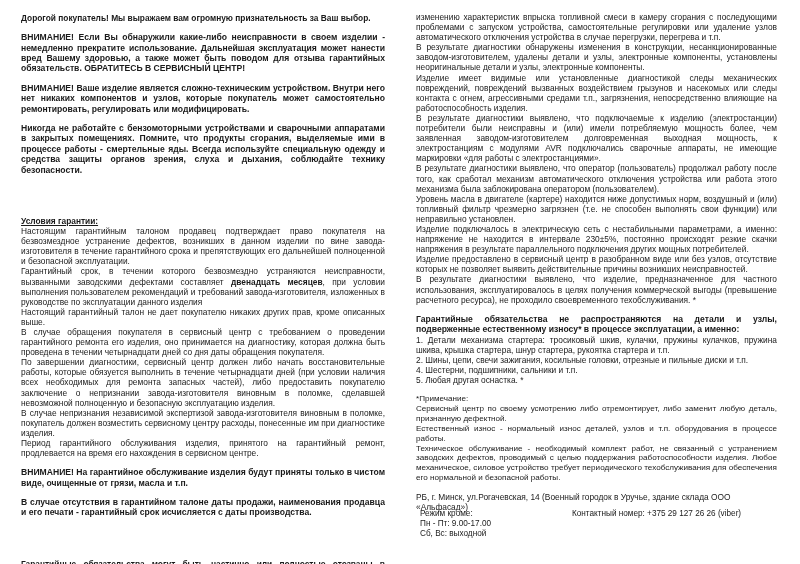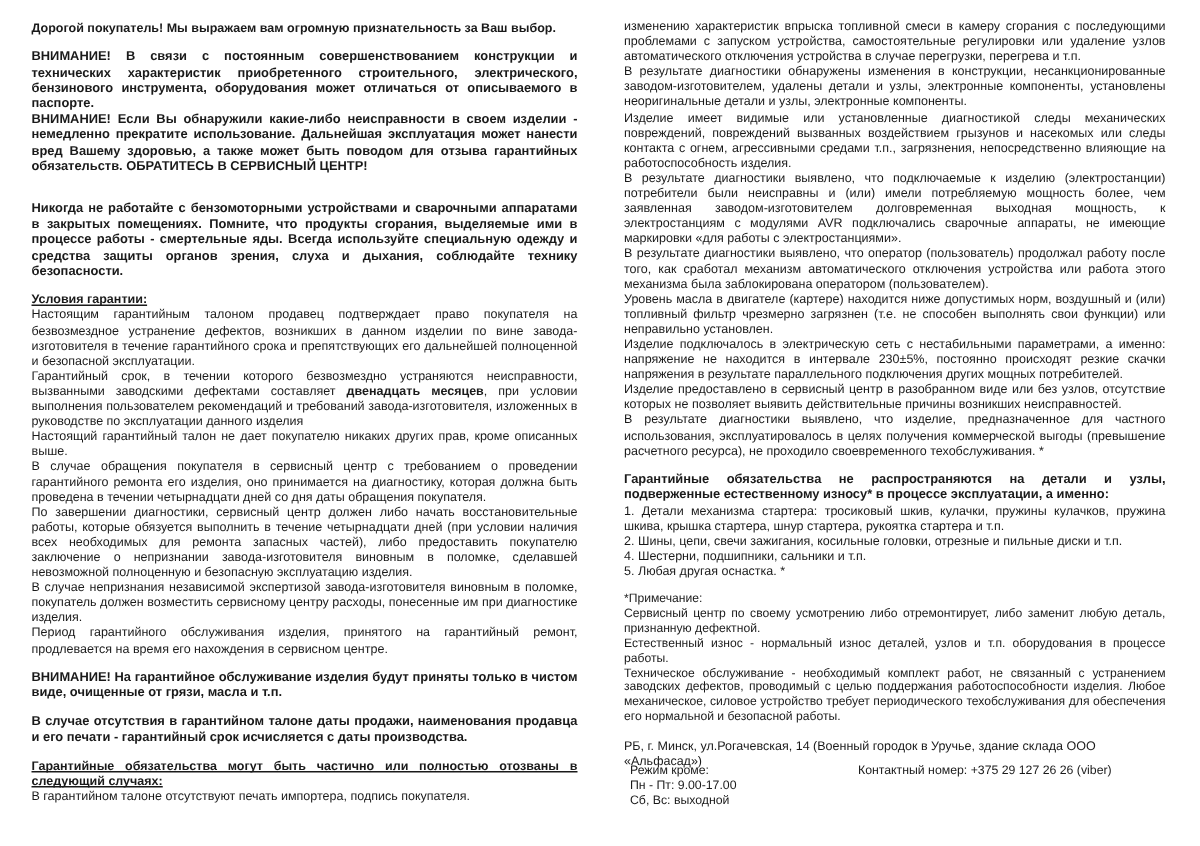--- a/index.html
+++ b/index.html
@@ -13,42 +13,42 @@
     position: absolute; top: 13px;
     font-size: 8.35px; line-height: 10.1px;
     text-align: justify;
   }
   .col.left  { left: 21px;  width: 364px; }
   .col.right { left: 416px; width: 361px; top: 12px; }
   p { margin: 0; }
   .b { font-weight: bold; }
   .bold-block { font-weight: bold; font-size: 8.6px; line-height: 10.4px; }
   .gap { height: 9px; }
-  .u { text-decoration: underline; font-weight: bold; }
+  .u { text-decoration: underline; font-weight: bold; margin-top: 32px; }
   .list p { text-align: left; }
   .note-block { font-size: 8.1px; line-height: 9.9px; }
   .service { text-align: left; }
   .hours {
     position: absolute; left: 416px; top: 509px; width: 360px;
     font-size: 8.2px; line-height: 10.2px;
   }
   .hours .schedule { position: absolute; left: 4px; top: 0; }
   .hours .contact  { position: absolute; left: 127px; top: 0; padding-left: 29px; }
 </style>
 </head>
 <body>
 
 <div class="page">
 
   <div class="col left">
     <p class="b">Дорогой покупатель! Мы выражаем вам огромную признательность за Ваш выбор.</p>
     <div class="gap"></div>
-    <p class="bold-block">ВНИМАНИЕ! В связи с постоянным совершенствованием конструкции и технических характеристик приобретенного строительного, электрического, бензинового инструмента, оборудования может отличаться от описываемого в паспорте.</p>
     <p class="bold-block">ВНИМАНИЕ! Если Вы обнаружили какие-либо неисправности в своем изделии - немедленно прекратите использование. Дальнейшая эксплуатация может нанести вред Вашему здоровью, а также может быть поводом для отзыва гарантийных обязательств. ОБРАТИТЕСЬ В СЕРВИСНЫЙ ЦЕНТР!</p>
     <div class="gap"></div>
+    <p class="bold-block">ВНИМАНИЕ! Ваше изделие является сложно-техническим устройством. Внутри него нет никаких компонентов и узлов, которые покупатель может самостоятельно ремонтировать, регулировать или модифицировать.</p>
     <div class="gap"></div>
     <p class="bold-block">Никогда не работайте с бензомоторными устройствами и сварочными аппаратами в закрытых помещениях. Помните, что продукты сгорания, выделяемые ими в процессе работы - смертельные яды. Всегда используйте специальную одежду и средства защиты органов зрения, слуха и дыхания, соблюдайте технику безопасности.</p>
     <div class="gap"></div>
     <p class="u">Условия гарантии:</p>
     <p>Настоящим гарантийным талоном продавец подтверждает право покупателя на безвозмездное устранение дефектов, возникших в данном изделии по вине завода-изготовителя в течение гарантийного срока и препятствующих его дальнейшей полноценной и безопасной эксплуатации.</p>
     <p><span>Гарантийный срок, в течении которого безвозмездно устраняются неисправности, вызванными заводскими дефектами составляет </span><span class="b">двенадцать месяцев</span><span>, при условии выполнения пользователем рекомендаций и требований завода-изготовителя, изложенных в руководстве по эксплуатации данного изделия</span></p>
     <p>Настоящий гарантийный талон не дает покупателю никаких других прав, кроме описанных выше.</p>
     <p>В случае обращения покупателя в сервисный центр с требованием о проведении гарантийного ремонта его изделия, оно принимается на диагностику, которая должна быть проведена в течении четырнадцати дней со дня даты обращения покупателя.</p>
     <p>По завершении диагностики, сервисный центр должен либо начать восстановительные работы, которые обязуется выполнить в течение четырнадцати дней (при условии наличия всех необходимых для ремонта запасных частей), либо предоставить покупателю заключение о непризнании завода-изготовителя виновным в поломке, сделавшей невозможной полноценную и безопасную эксплуатацию изделия.</p>
     <p>В случае непризнания независимой экспертизой завода-изготовителя виновным в поломке, покупатель должен возместить сервисному центру расходы, понесенные им при диагностике изделия.</p>

